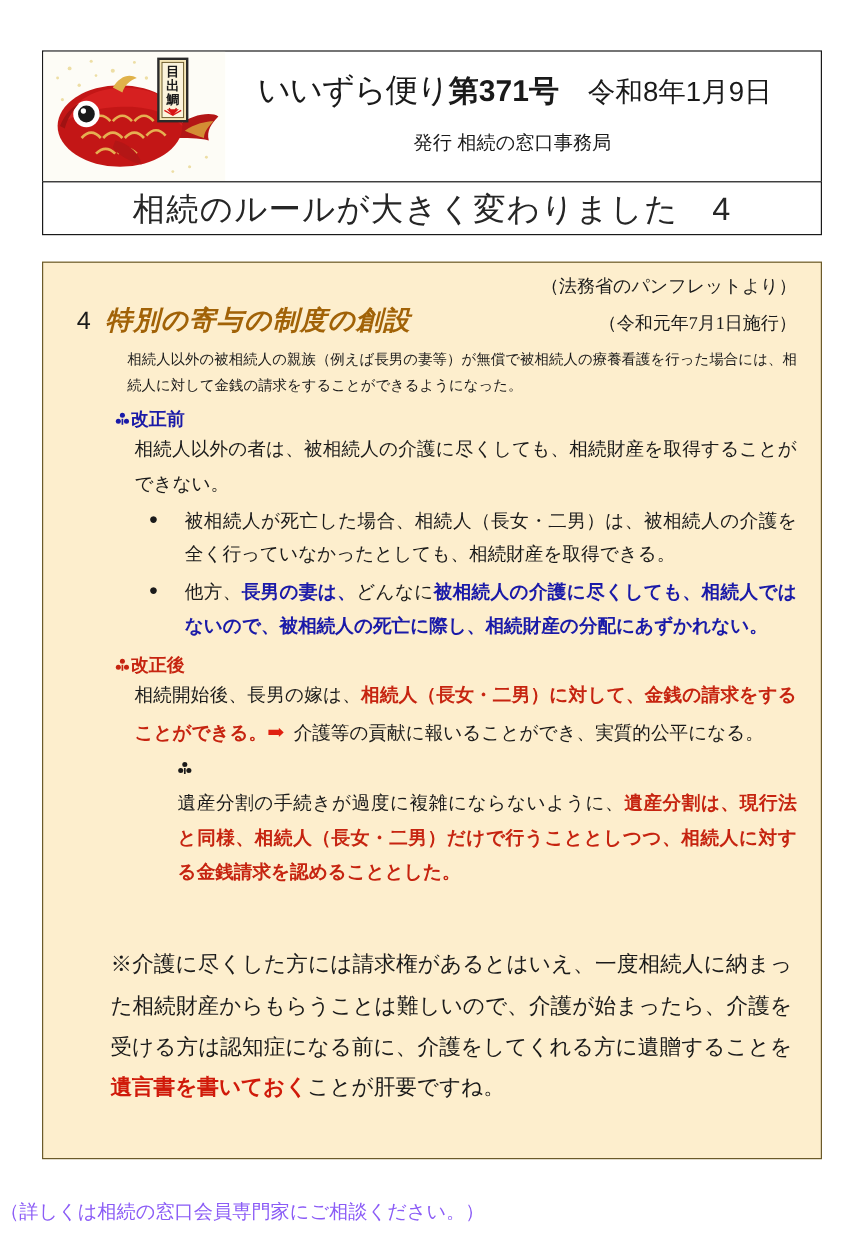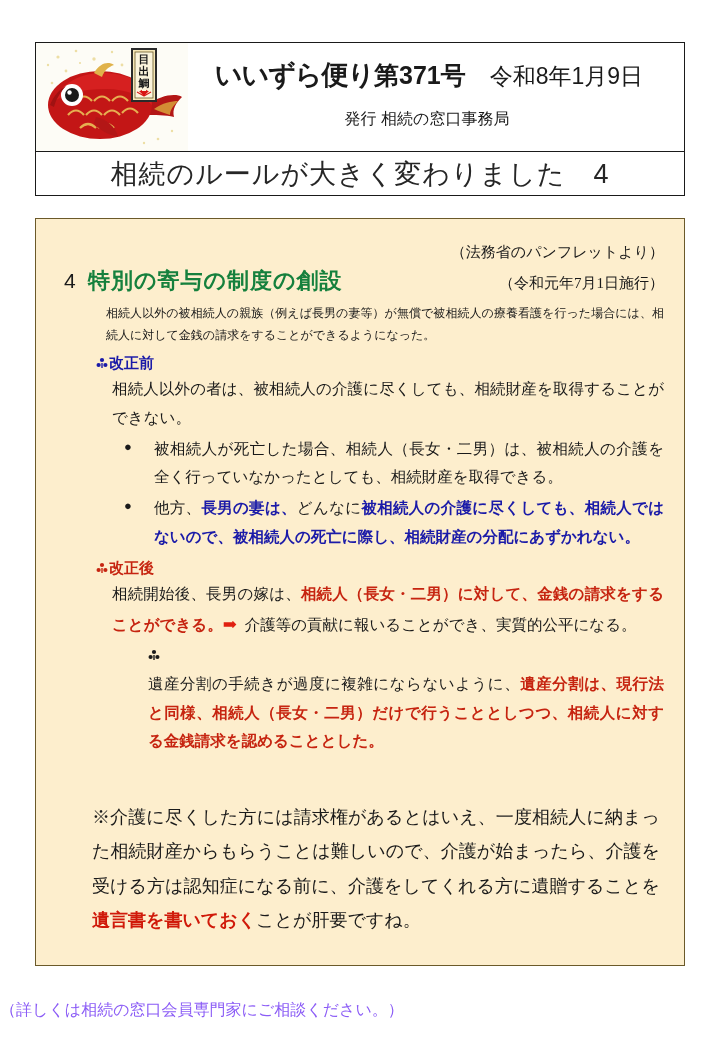--- a/index.html
+++ b/index.html
@@ -49,21 +49,21 @@
     box-sizing: border-box;
   }
   .title-line {
     font-family: "Liberation Sans", "DejaVu Sans", sans-serif;
     font-size: 25px;
     letter-spacing: 0px;
     white-space: nowrap;
     color: #1a1a1a;
   }
   .title-line .brand {
-    font-weight: bold;
+    font-weight: normal;
     font-size: 27px;
     letter-spacing: -1px;
   }
   .title-line .issue {
     font-weight: bold;
     font-size: 25px;
   }
   .title-line .issuedate {
     font-weight: normal;
     font-size: 23px;
@@ -110,44 +110,45 @@
     border: 1px solid #6b5a2a;
     box-sizing: border-box;
     background: #fdeecd;
     padding: 6px 16px 10px 16px;
   }
 
   .source-note {
     text-align: right;
     font-size: 15px;
     padding-right: 4px;
-    margin-top: 18px;
+    margin-top: 4px;
     white-space: nowrap;
   }
 
   .sec-head-row {
     display: flex;
     align-items: baseline;
     margin-top: 4px;
   }
   .sec-num {
     font-family: "Liberation Sans", "DejaVu Sans", sans-serif;
     font-size: 21px;
     color: #1a1a1a;
     width: 36px;
     padding-left: 12px;
     box-sizing: border-box;
   }
   .sec-title {
     font-family: "Liberation Sans", "DejaVu Sans", sans-serif;
     font-size: 22px;
     font-weight: bold;
-    color: #15803d;
+    color: #a16207;
     letter-spacing: 1px;
     flex: 0 0 auto;
+    font-style: italic;
   }
   .sec-effective {
     margin-left: auto;
     font-size: 15px;
     color: #1a1a1a;
     white-space: nowrap;
     padding-right: 4px;
   }
 
   .body-p {

